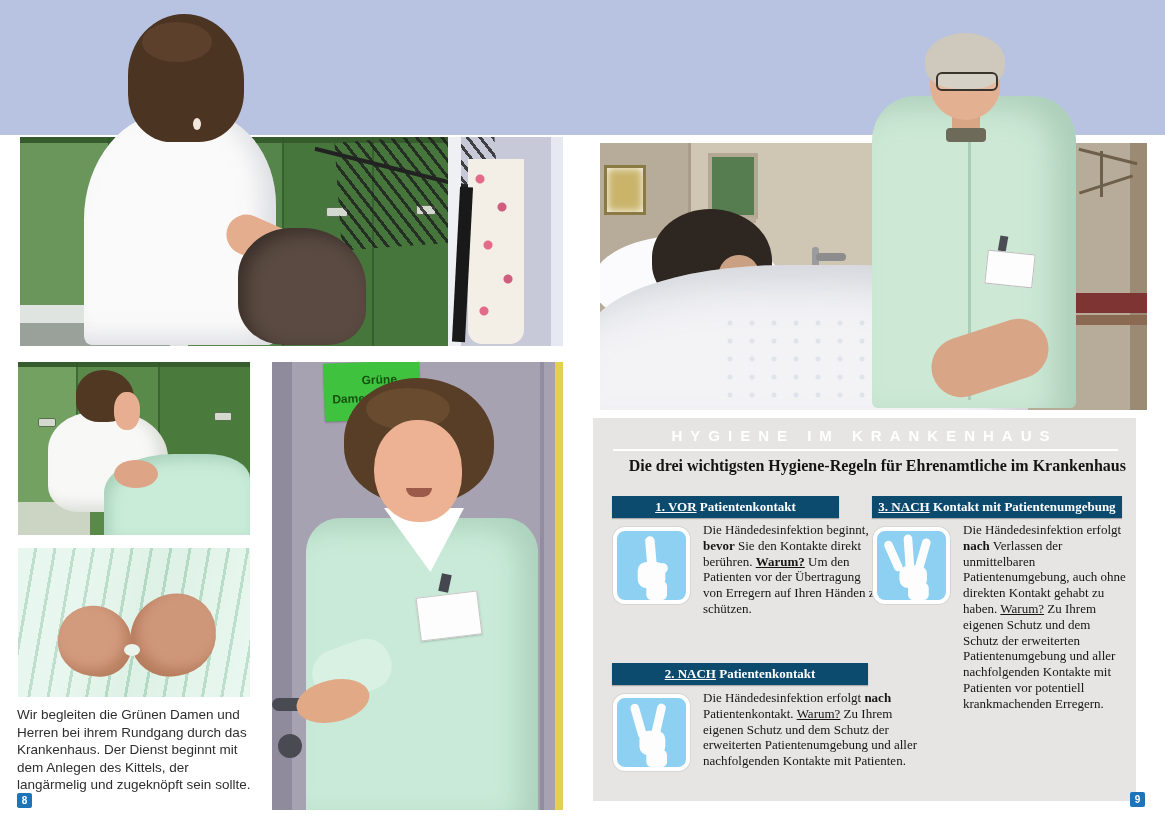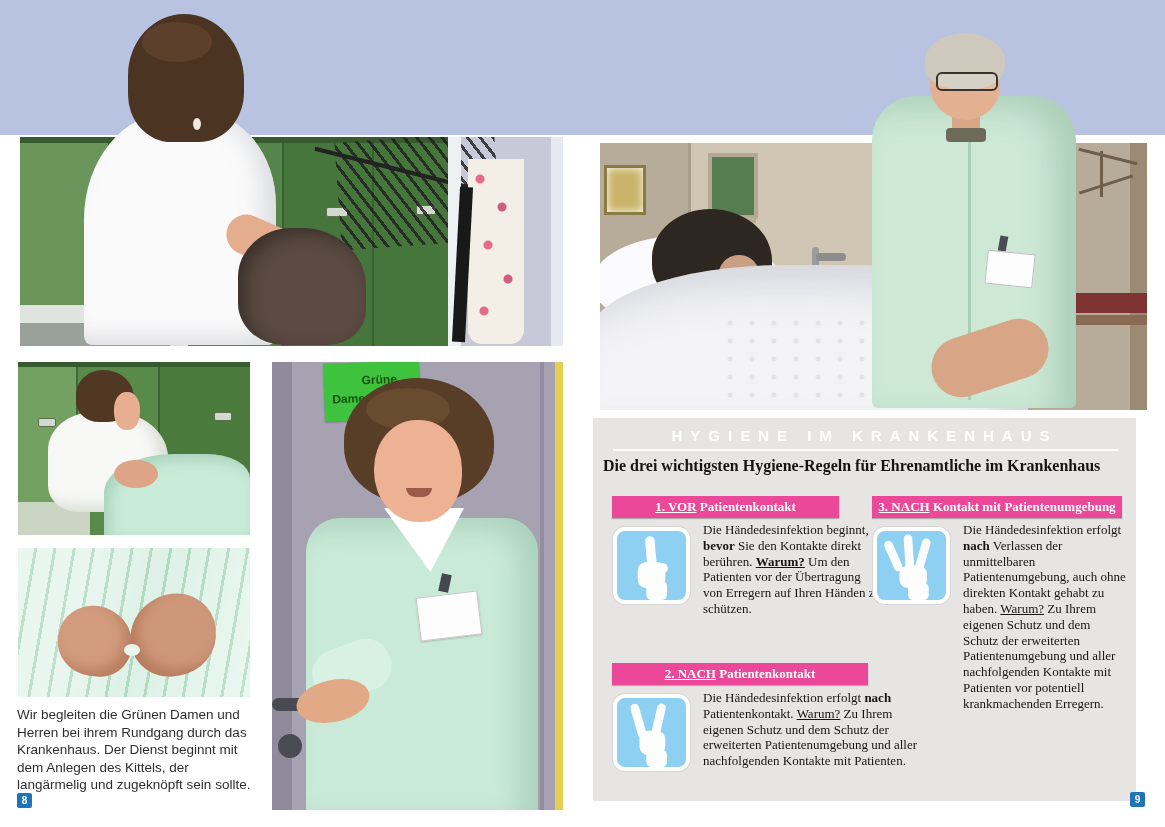--- a/index.html
+++ b/index.html
@@ -138,23 +138,23 @@
       transform:rotate(6deg);}
   .mclip{left:999px;top:236px;width:8px;height:16px;background:#4a4e54;transform:rotate(10deg);}
   .parm{left:930px;top:328px;width:120px;height:60px;background:#d8a687;border-radius:30px;
       transform:rotate(-18deg);z-index:3;}
 
   
   .infobox{left:593px;top:418px;width:543px;height:383px;background:#e6e5e3;z-index:1;}
   .banner{left:0;top:9px;width:543px;text-align:center;color:#fff;font-weight:bold;
       font-size:15px;letter-spacing:8px;}
   .rule-line{left:20px;top:31px;width:505px;height:2px;background:#fff;}
-  .heading{left:10px;top:39px;width:523px;text-align:left;color:#141414;
+  .heading{left:10px;top:39px;width:523px;text-align:right;color:#141414;
       font-family:"Liberation Serif",serif;font-weight:bold;font-size:16px;}
-  .redbar{height:22px;background:#ec4899;color:#fff;text-align:center;
+  .redbar{height:22px;background:#0c4a6e;color:#fff;text-align:center;
       font-family:"Liberation Serif",serif;font-weight:bold;font-size:13px;line-height:22px;
       box-shadow:0 1px 1px rgba(0,0,0,.25);}
   .icon-box{width:69px;height:69px;background:#8dd0f2;border:4px solid #fff;border-radius:12px;
       box-shadow:0 0 0 1px #d6d6d4;}
   .body-text{font-family:"Liberation Serif",serif;font-size:13px;line-height:15.8px;color:#151515;}
   .bar1{left:19px;top:78px;width:227px;}
   .icon1{left:20px;top:109px;}
   .text1{left:110px;top:104px;width:178px;}
   .bar3{left:279px;top:78px;width:250px;}
   .icon3{left:280px;top:109px;}

